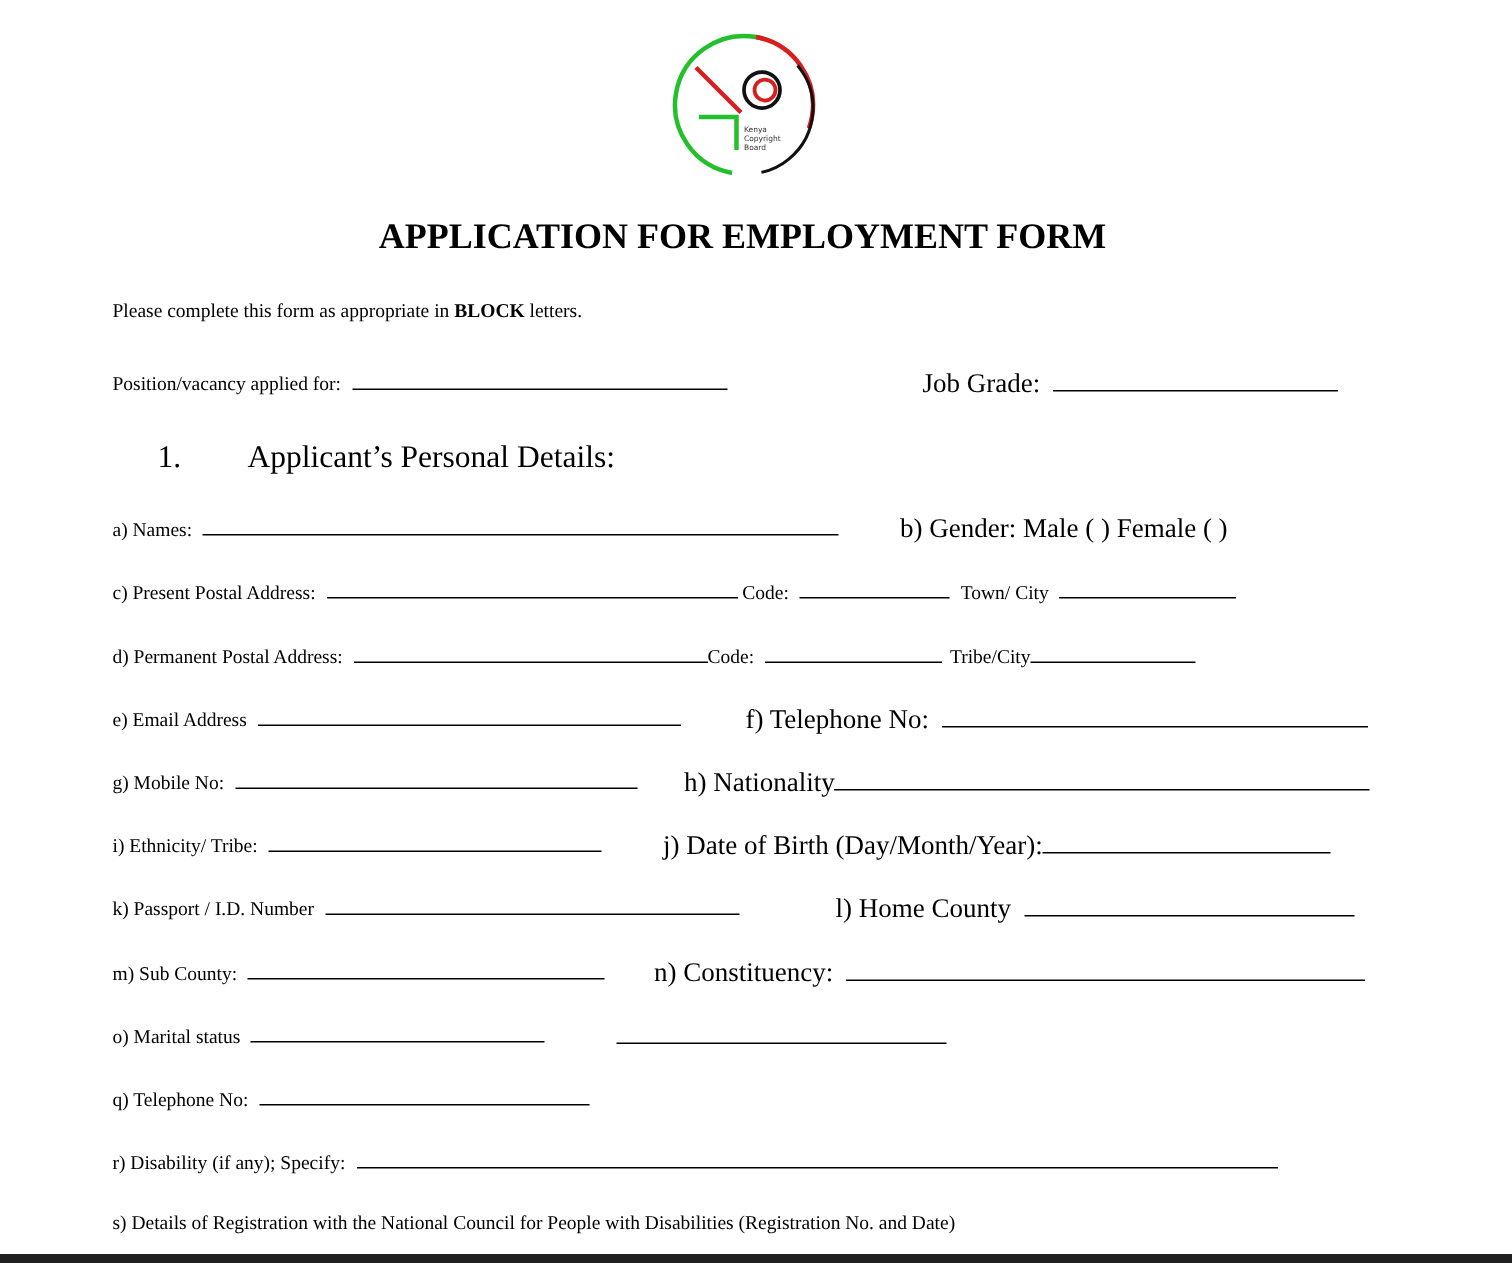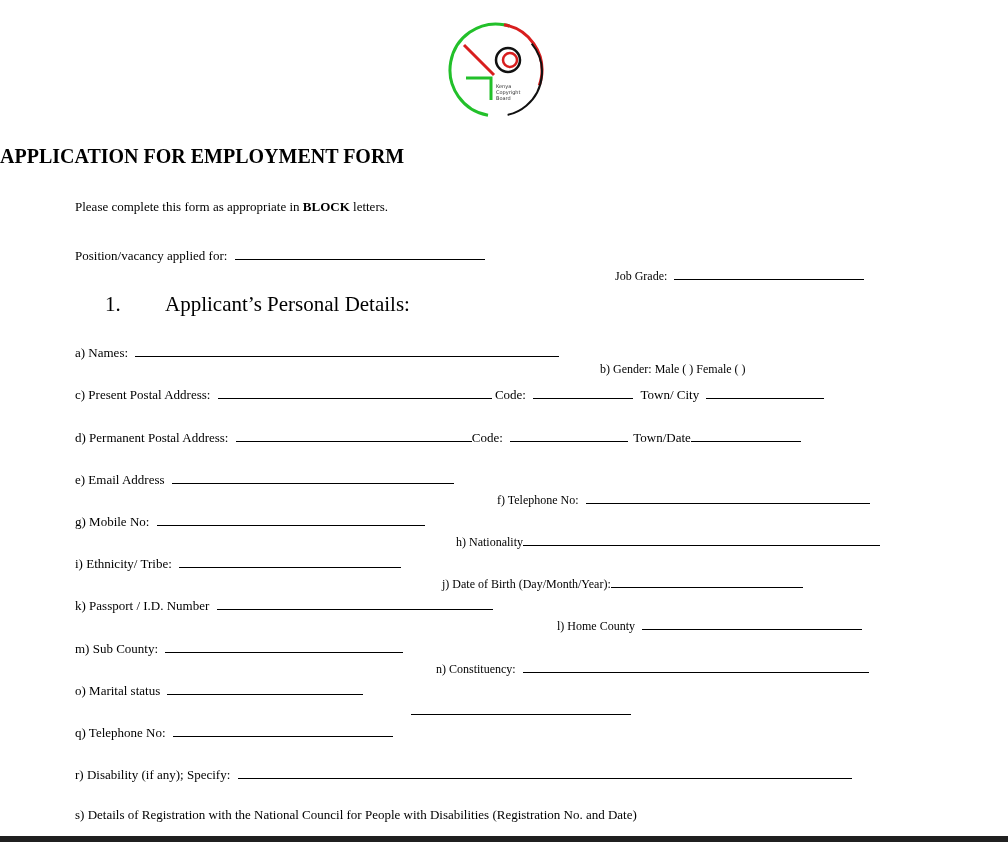--- a/index.html
+++ b/index.html
@@ -1,24 +1,24 @@
 <!DOCTYPE html>
 <html><head>
 <meta charset="utf-8">
 <style>
   html, body { margin:0; padding:0; }
   body { width:1008px; height:842px; background:#ffffff; position:relative; overflow:hidden;
          font-family:"Liberation Serif", serif; color:#000; }
   .logo { position:absolute; left:446px; top:20px; width:100px; height:100px; }
-  .title { position:absolute; left:0; width:990px; top:145px; text-align:left; font-weight:bold; font-size:20px; }
+  .title { position:absolute; left:0; width:990px; top:145px; text-align:center; font-weight:bold; font-size:24px; }
   .line { position:absolute; left:75px; font-size:13px; white-space:nowrap; }
   .u { display:inline-block; border-bottom:1px solid #000; height:14px; vertical-align:baseline; }
   .sec { position:absolute; left:105px; top:292px; font-size:21px; font-weight:normal; }
   .sec .num { display:inline-block; width:60px; }
-  .abs { position:absolute; font-size:12px; white-space:nowrap;margin-top:20px; }
+  .abs { position:absolute; font-size:18px; white-space:nowrap; }
   .bottombar { position:absolute; left:0; right:0; bottom:0; height:6px; background:#202020; }
 </style>
 </head>
 <body>
 
 <svg class="logo" viewBox="0 0 100 100">
   <circle cx="50" cy="50" r="46" fill="none" stroke="#22c02a" stroke-width="3" stroke-dasharray="150 300" transform="rotate(100 50 50)"></circle>
   <circle cx="50" cy="50" r="46" fill="none" stroke="#d81e1e" stroke-width="3" stroke-dasharray="80 300" transform="rotate(-80 50 50)"></circle>
   <circle cx="52" cy="52" r="44" fill="none" stroke="#111" stroke-width="2" stroke-dasharray="90 300" transform="rotate(-40 52 52)"></circle>
   <line x1="18" y1="25" x2="48" y2="55" stroke="#d81e1e" stroke-width="3"></line>
@@ -61,21 +61,21 @@
   <span>Code:</span>
   <span class="u" style="width:100px;margin-left:4px;"></span>
   <span style="margin-left:4px;">Town/ City</span>
   <span class="u" style="width:118px;margin-left:4px;"></span>
 </div>
 
 <div class="line" style="top:427px;">
   <span>d) Permanent Postal Address:</span>
   <span class="u" style="width:236px;margin-left:4px;margin-right:0;"></span><span>Code:</span>
   <span class="u" style="width:118px;margin-left:4px;"></span>
-  <span style="margin-left:2px;">Town/Date</span><span class="u" style="width:110px;"></span>
+  <span style="margin-left:2px;">Tribe/City</span><span class="u" style="width:110px;"></span>
 </div>
 
 <div class="line" style="top:469px;">
   <span>e) Email Address</span>
   <span class="u" style="width:282px;margin-left:4px;"></span>
 </div>
 <div class="abs" style="left:497px;top:469px;">
   <span>f) Telephone No:</span>
   <span class="u" style="width:284px;margin-left:4px;"></span>
 </div>

